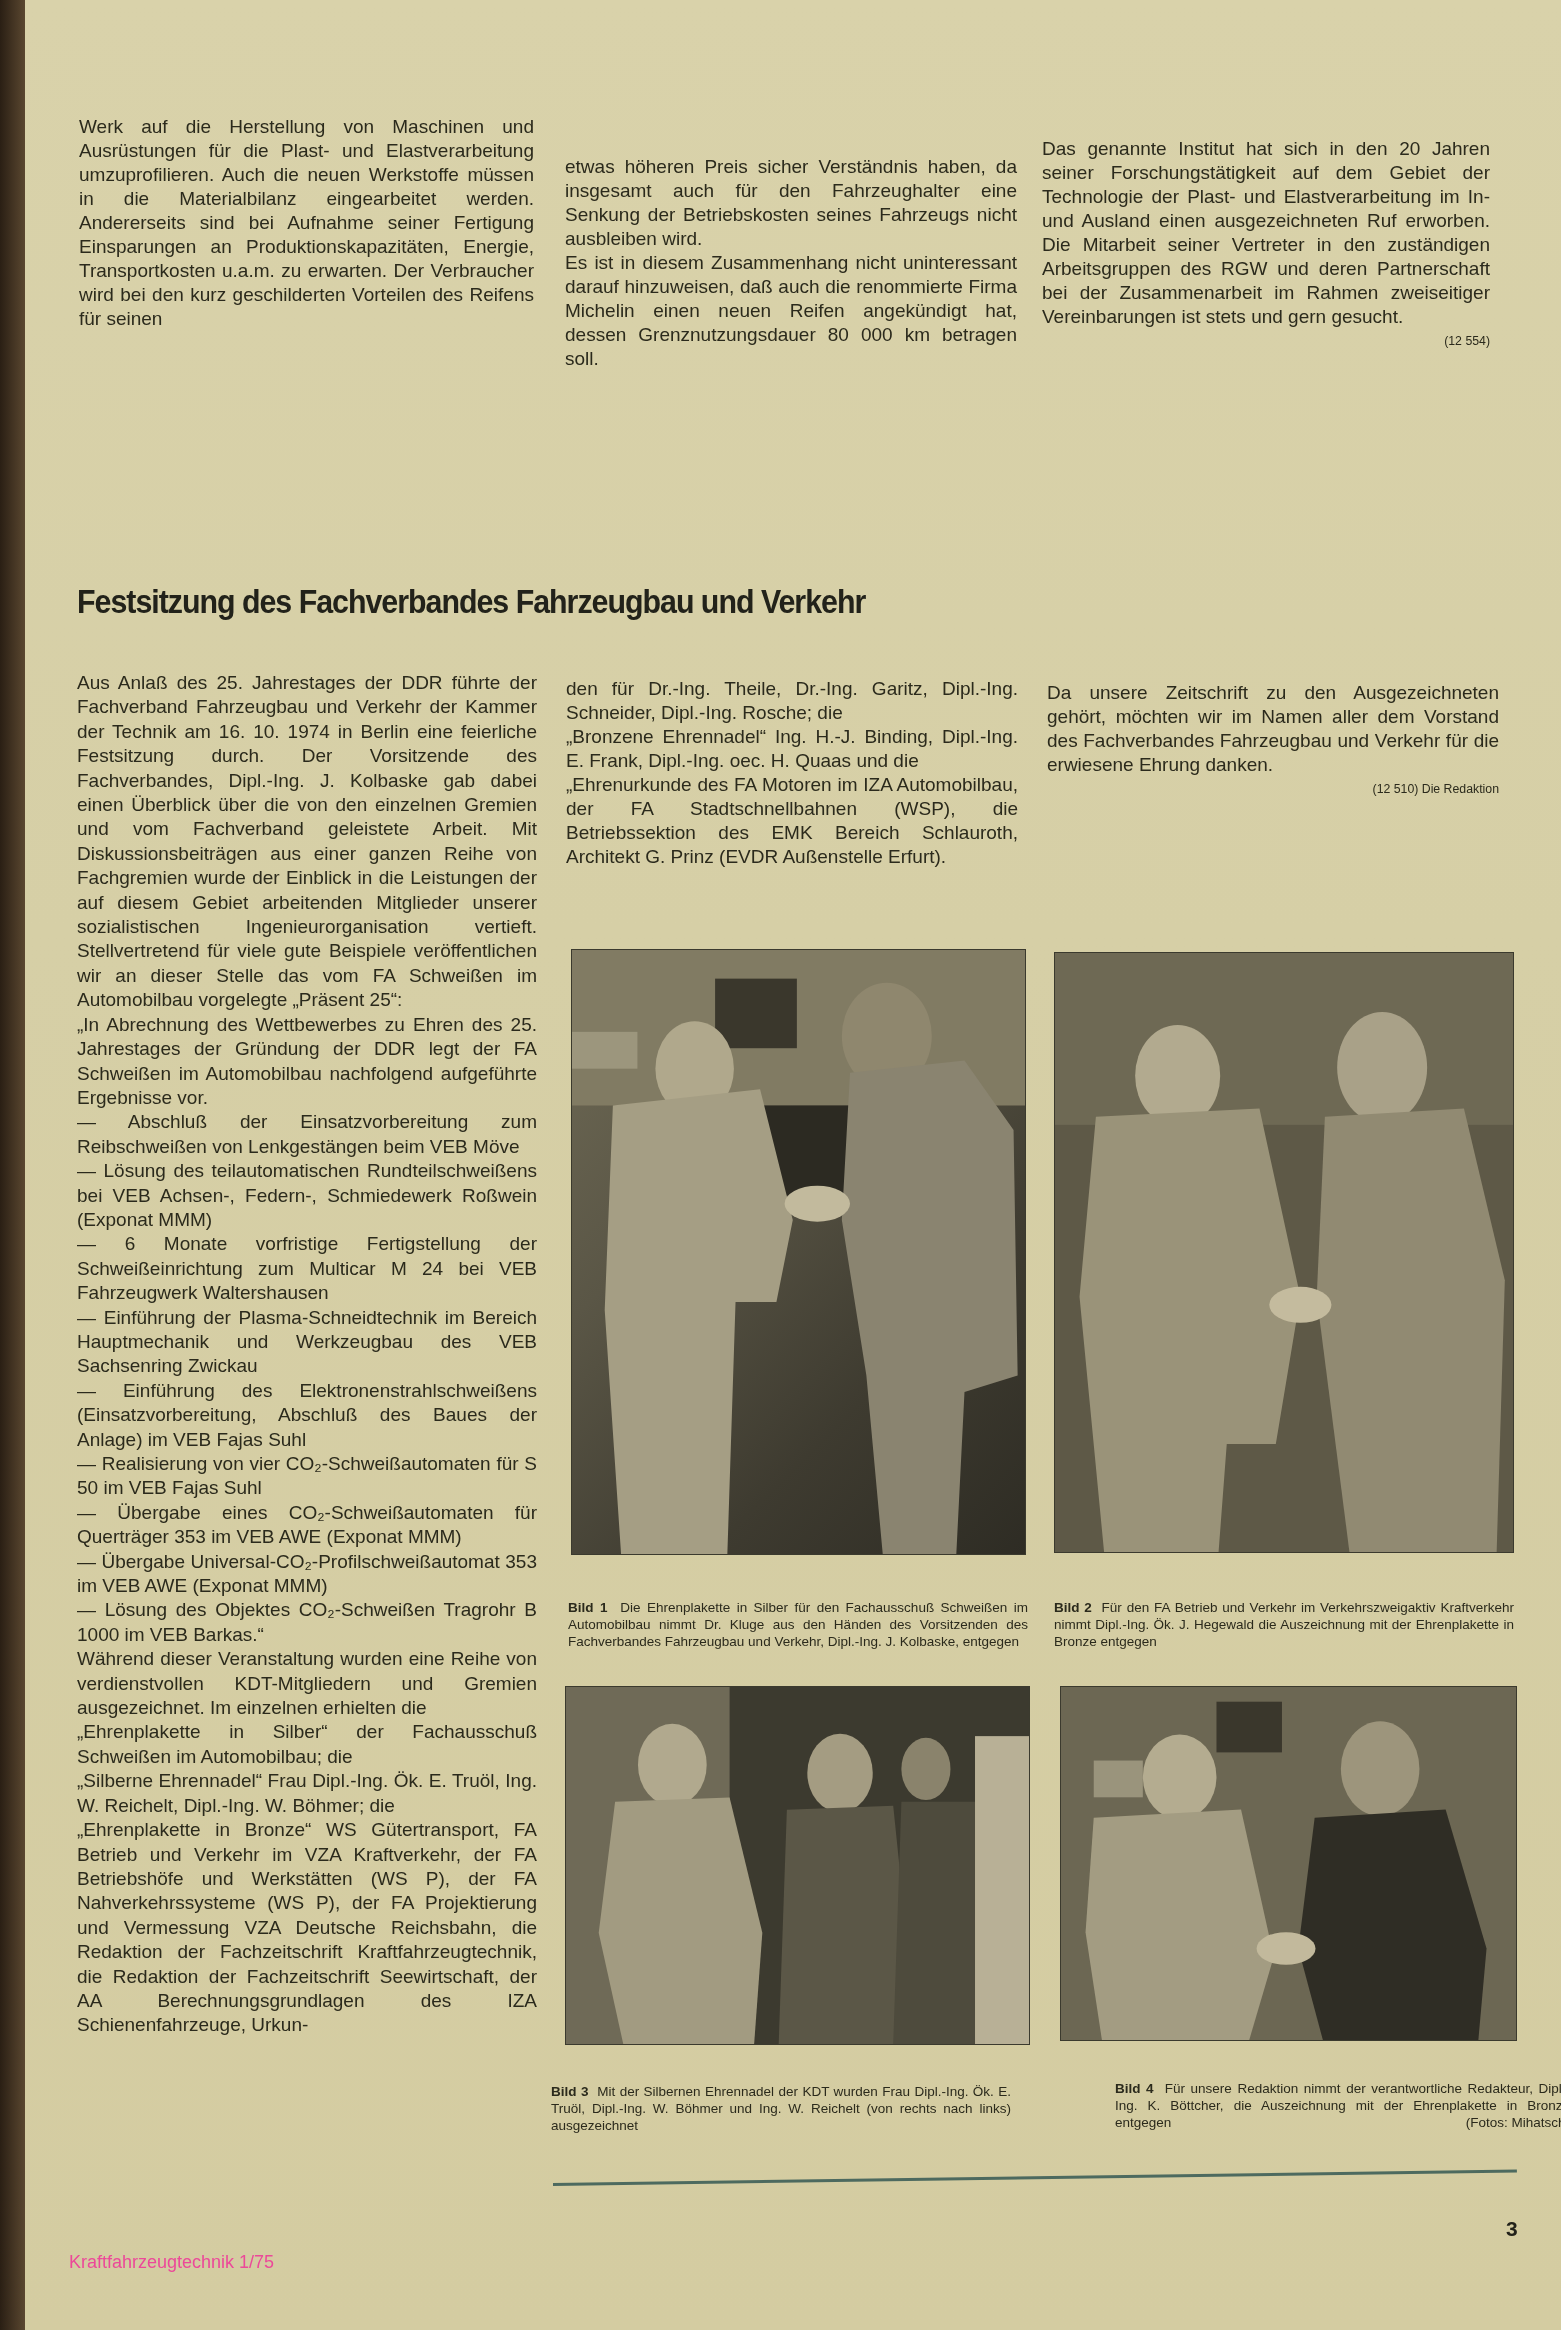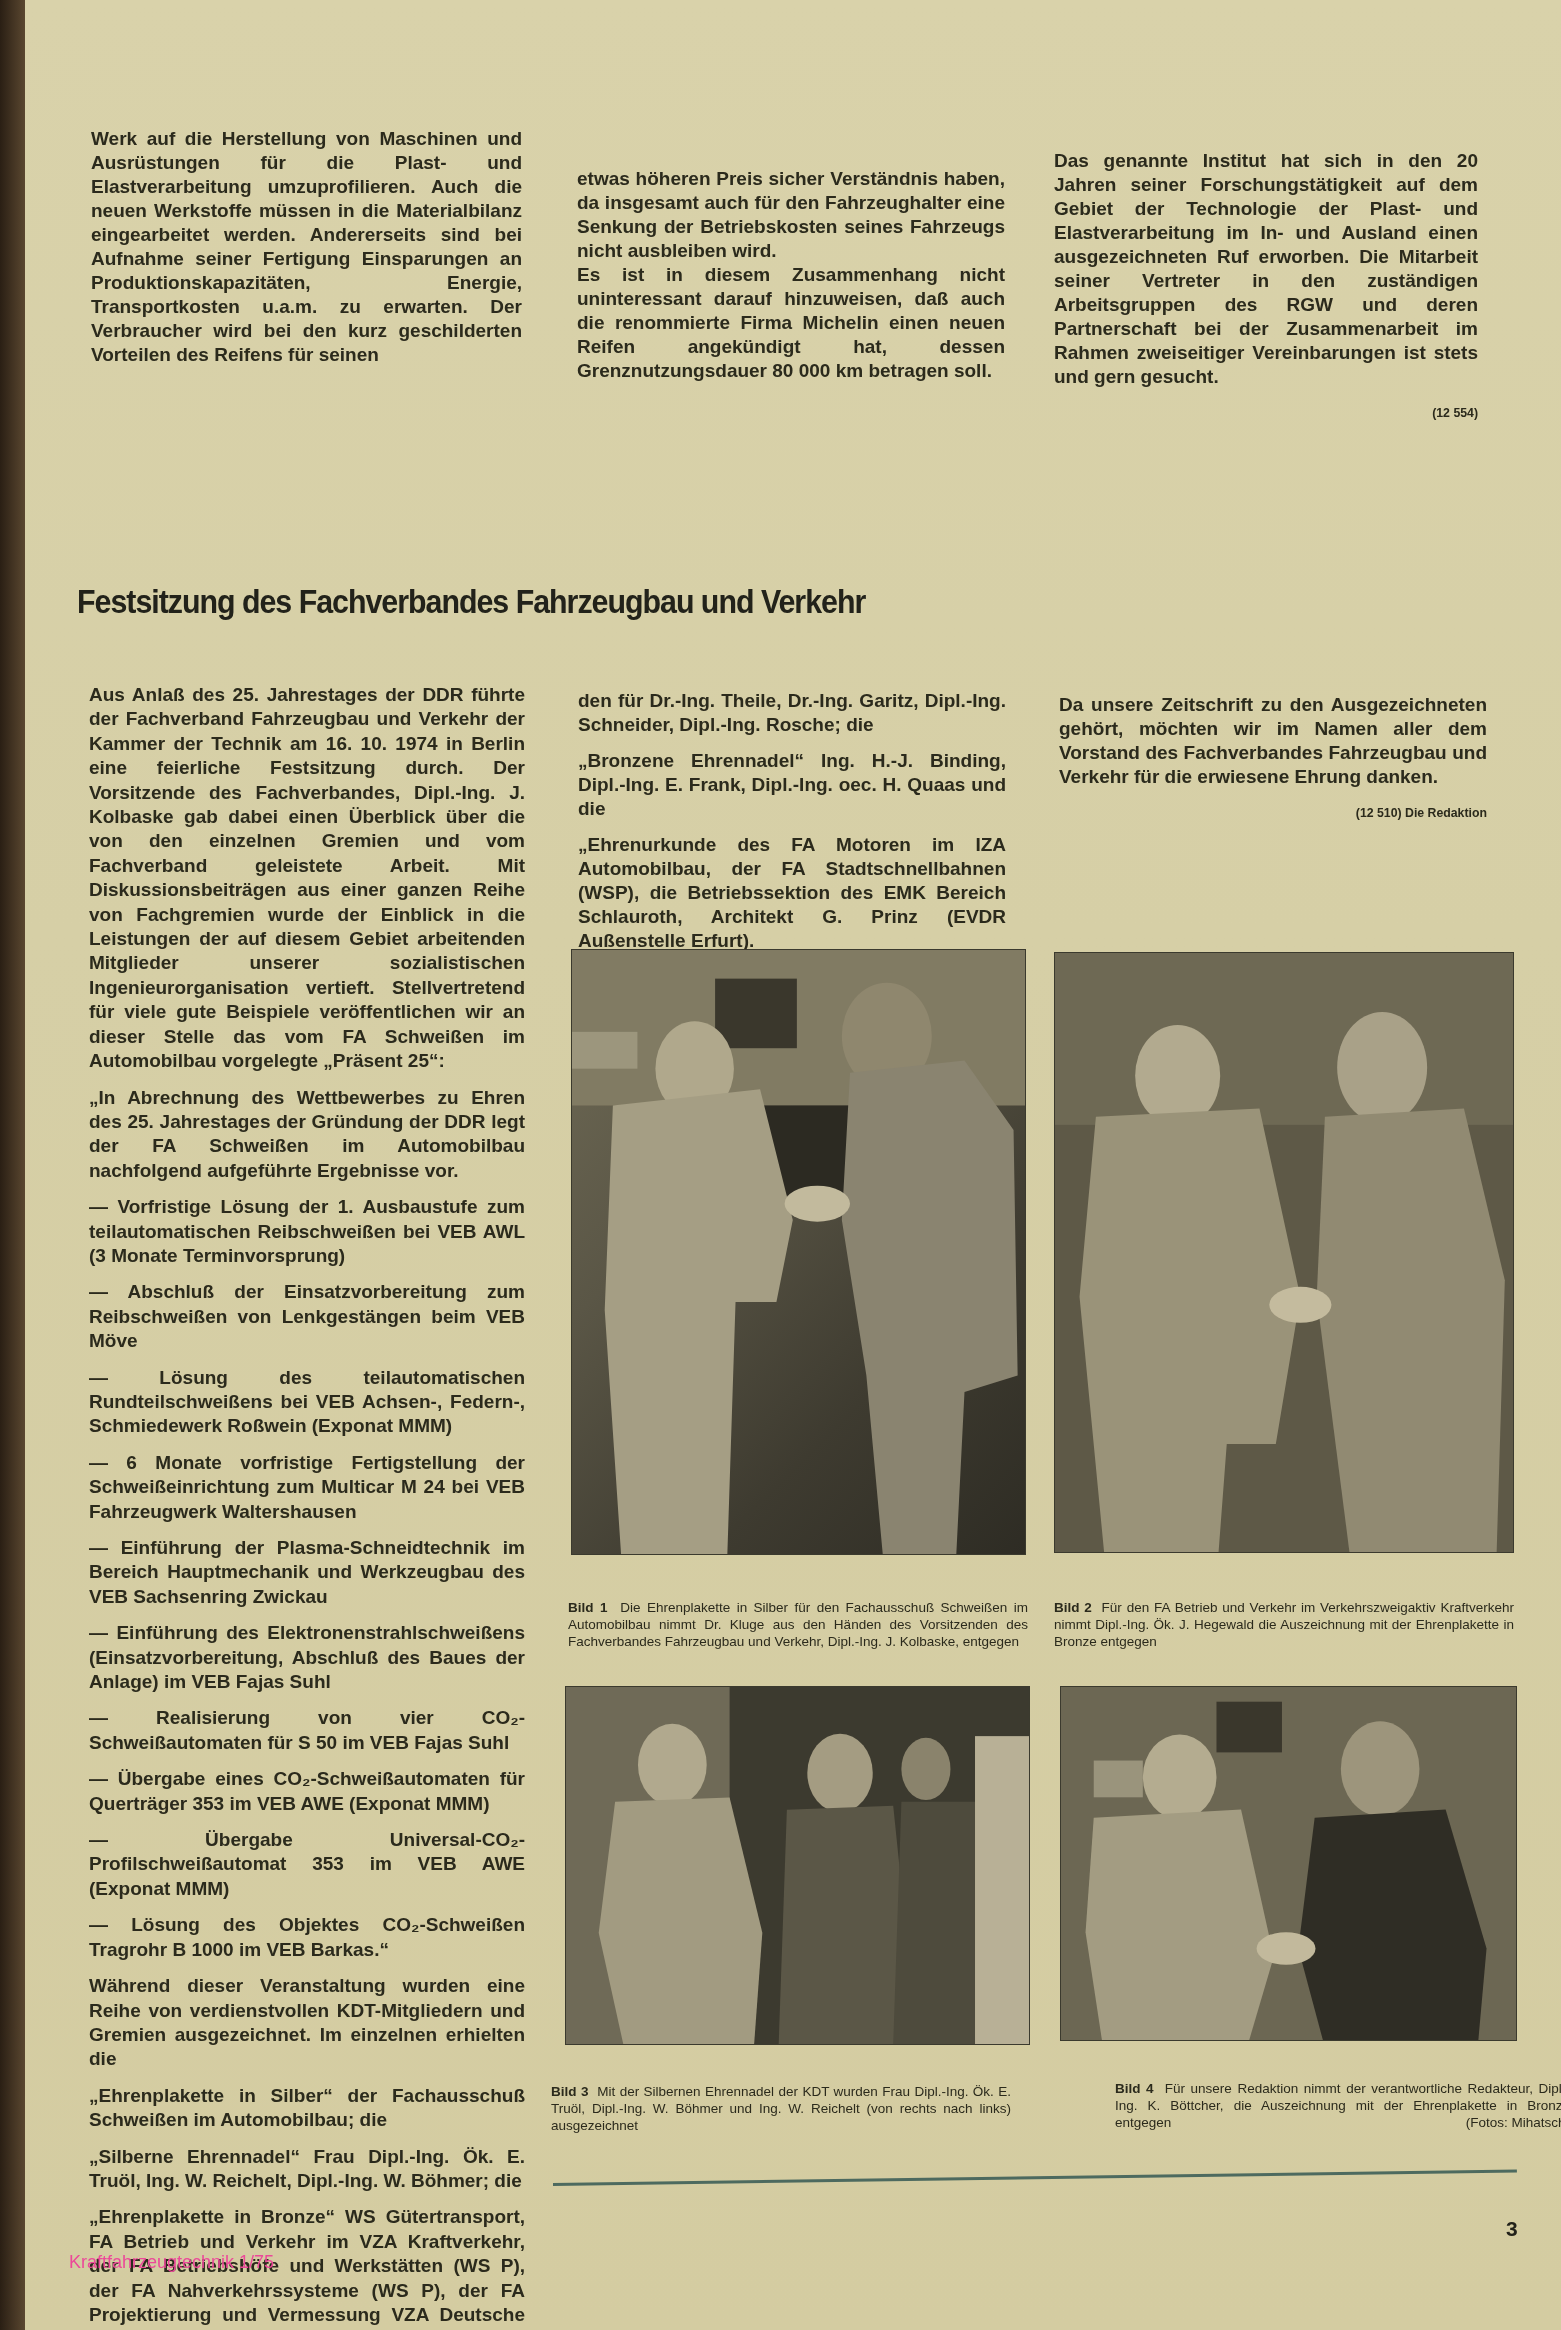--- a/index.html
+++ b/index.html
@@ -8,21 +8,21 @@
     background:#3a2c1e;
     font-family:"Liberation Sans", sans-serif;
   }
   .page {
     position:absolute; left:24.5px; top:0; width:1537px; height:2330px;
     background: linear-gradient(180deg,#d9d2aa 0%, #d6cfa6 40%, #d4cca1 100%);
   }
   .spine { position:absolute; left:0; top:0; width:24.5px; height:2330px;
     background:linear-gradient(90deg,#2a1f14,#5a4730); }
   .col { position:absolute; color:#2b2a1c; font-size:19px; line-height:24px; text-align:justify; }
-  .col p { margin:12px;font-weight:bold; }
+  .col p { margin:0; }
   .col .ref { text-align:right; font-size:12.3px; }
   .headline { position:absolute; left:77px; top:583px; font-size:33px; font-weight:bold;
     color:#22221a; letter-spacing:-1.1px; transform:scaleX(0.92); transform-origin:left; white-space:nowrap; }
   .photo { position:absolute; border:1.6px solid #3b3a2e;
     background: linear-gradient(135deg,#6f6a55 0%,#5a5646 35%,#3e3b30 70%,#2e2c24 100%); overflow:hidden; }
   .photo svg { width:100%; height:100%; display:block; }
   .caption { position:absolute; font-size:13.5px; line-height:17px; color:#2b2a1c; text-align:justify;margin-top:28px; }
   .caption b { font-weight:bold; }
   .rule { position:absolute; left:553px; top:2183px; width:964px; height:3.3px; background:#4d6a5f; transform:rotate(-0.8deg); transform-origin:left; }
   .footer { position:absolute; left:69px; top:2252px; font-size:18px; color:#ec4899; }
@@ -44,21 +44,20 @@
 <div class="col" style="left:1042px; top:137px; width:448px;">
   <p>Das genannte Institut hat sich in den 20 Jahren seiner Forschungstätigkeit auf dem Gebiet der Technologie der Plast- und Elastverarbeitung im In- und Ausland einen ausgezeichneten Ruf erworben. Die Mitarbeit seiner Vertreter in den zuständigen Arbeitsgruppen des RGW und deren Partnerschaft bei der Zusammenarbeit im Rahmen zweiseitiger Vereinbarungen ist stets und gern gesucht.</p>
   <p class="ref">(12 554)</p>
 </div>
 
 <div class="headline">Festsitzung des Fachverbandes Fahrzeugbau und Verkehr</div>
 
 <div class="col" style="left:77px; top:671px; width:460px; line-height:24.4px;">
   <p>Aus Anlaß des 25. Jahrestages der DDR führte der Fachverband Fahrzeugbau und Verkehr der Kammer der Technik am 16. 10. 1974 in Berlin eine feierliche Festsitzung durch. Der Vorsitzende des Fachverbandes, Dipl.-Ing. J. Kolbaske gab dabei einen Überblick über die von den einzelnen Gremien und vom Fachverband geleistete Arbeit. Mit Diskussionsbeiträgen aus einer ganzen Reihe von Fachgremien wurde der Einblick in die Leistungen der auf diesem Gebiet arbeitenden Mitglieder unserer sozialistischen Ingenieurorganisation vertieft. Stellvertretend für viele gute Beispiele veröffentlichen wir an dieser Stelle das vom FA Schweißen im Automobilbau vorgelegte „Präsent 25“:</p>
   <p>„In Abrechnung des Wettbewerbes zu Ehren des 25. Jahrestages der Gründung der DDR legt der FA Schweißen im Automobilbau nachfolgend aufgeführte Ergebnisse vor.</p>
-  <p>— Vorfristige Lösung der 1. Ausbaustufe zum teilautomatischen Reibschweißen bei VEB AWL (3 Monate Terminvorsprung)</p>
   <p>— Abschluß der Einsatzvorbereitung zum Reibschweißen von Lenkgestängen beim VEB Möve</p>
   <p>— Lösung des teilautomatischen Rundteilschweißens bei VEB Achsen-, Federn-, Schmiedewerk Roßwein (Exponat MMM)</p>
   <p>— 6 Monate vorfristige Fertigstellung der Schweißeinrichtung zum Multicar M 24 bei VEB Fahrzeugwerk Waltershausen</p>
   <p>— Einführung der Plasma-Schneidtechnik im Bereich Hauptmechanik und Werkzeugbau des VEB Sachsenring Zwickau</p>
   <p>— Einführung des Elektronenstrahlschweißens (Einsatzvorbereitung, Abschluß des Baues der Anlage) im VEB Fajas Suhl</p>
   <p>— Realisierung von vier CO₂-Schweißautomaten für S 50 im VEB Fajas Suhl</p>
   <p>— Übergabe eines CO₂-Schweißautomaten für Querträger 353 im VEB AWE (Exponat MMM)</p>
   <p>— Übergabe Universal-CO₂-Profilschweißautomat 353 im VEB AWE (Exponat MMM)</p>
   <p>— Lösung des Objektes CO₂-Schweißen Tragrohr B 1000 im VEB Barkas.“</p>
   <p>Während dieser Veranstaltung wurden eine Reihe von verdienstvollen KDT-Mitgliedern und Gremien ausgezeichnet. Im einzelnen erhielten die</p>

